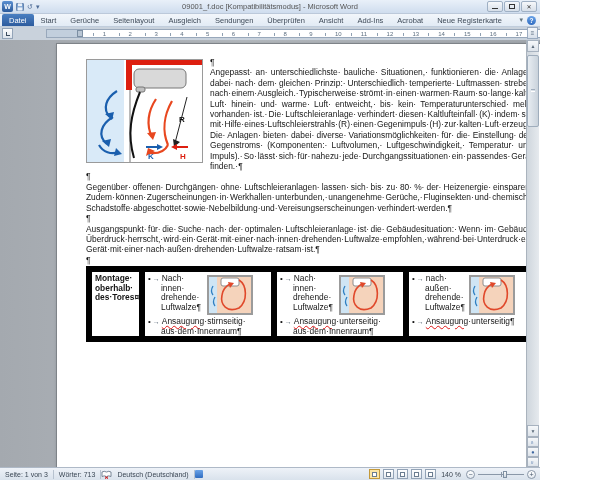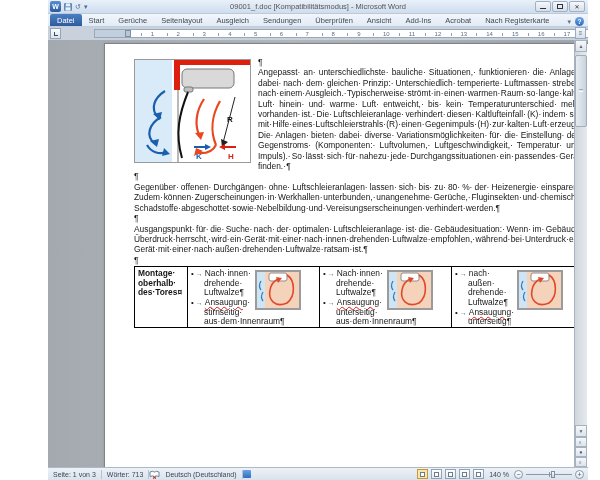--- a/index.html
+++ b/index.html
@@ -1,18 +1,18 @@
 <!DOCTYPE html>
 <html><head>
 <meta charset="utf-8">
 <style>
   * { margin:0; padding:0; box-sizing:border-box; }
   html,body { width:600px; height:480px; overflow:hidden; }
   body { font-family:"Liberation Sans","DejaVu Sans",sans-serif; }
-  .window { position:relative; width:540px; height:480px; background:#adb2b7; overflow:hidden;margin-left:48px; }
+  .window { position:relative; width:540px; height:480px; background:#adb2b7; overflow:hidden; }
 
   
   .titlebar { position:absolute; top:0; left:0; right:0; height:14px;
     background:linear-gradient(#e9f0f9,#cfddee); border-bottom:1px solid #bcc9da;
     display:flex; align-items:center; }
   .qat { display:flex; align-items:center; gap:3px; padding-left:2px; z-index:2; }
   .word-logo { width:11px; height:11px; background:linear-gradient(#5a8fd0,#2b5a9b);
     border-radius:2px; color:#fff; font-size:7px; font-weight:bold; text-align:center; line-height:11px; }
   .qat-btn { font-size:7px; color:#4d6b96; line-height:10px; }
   .floppy { width:8px; height:8px; }
@@ -20,21 +20,21 @@
   .winbtns { margin-left:auto; display:flex; gap:1px; padding-right:3px; z-index:2; }
   .winbtn { width:16px; height:11px; background:linear-gradient(#f6f8fb,#d7dfe9);
     border:1px solid #9fb0c4; border-radius:2px; font-size:6px; color:#333;
     display:flex; align-items:center; justify-content:center; line-height:1; }
   .glyph-min { width:6px; border-bottom:1px solid #333; height:4px; }
   .glyph-restore { width:6px; height:5px; border:1px solid #333; }
 
   
   .tabrow { position:absolute; top:14px; left:0; right:0; height:13px;
     background:linear-gradient(#f2f6fb,#e2ebf5); border-bottom:1px solid #c0cddc;
-    display:flex; align-items:flex-end; }
+    display:flex; align-items:center; }
   .rtab { font-size:7.5px; color:#3e4a58; padding:2px 7px 1px 7px; }
   .rtab.active { background:linear-gradient(#4a7fc1,#2d5c9e); color:#fff;
     border-radius:2px 2px 0 0; margin-left:2px; }
   .tabrow-right { margin-left:auto; display:flex; align-items:center; gap:4px; padding-right:4px; }
   .collapse-caret { font-size:7px; color:#62747f; }
   .help-btn { width:9px; height:9px; border-radius:50%; background:linear-gradient(#6aa3e8,#2f6cc0);
     color:#fff; font-size:6.5px; font-weight:bold; text-align:center; line-height:9px; }
 
   
   .rulerrow { position:absolute; top:27px; left:0; right:0; height:13px; background:#c9d2dc; }
@@ -66,21 +66,21 @@
   .pline { line-height:10.4px; text-align:left; }
   .cursorbar { display:inline-block; width:1px; height:8px; background:#000; vertical-align:-1px; }
   .imgblock { margin-top:3px; }
   .imgblock::after { content:""; display:block; clear:both; }
   .main-diagram { float:left; margin:2px 7px 2px 0; }
   .h2 { font-weight:bold; text-align:left; }
 
   
   .tblwrap { position:relative; margin-top:1px; width:100%; }
   table.doc-table { border-collapse:collapse; table-layout:fixed; width:447px; }
-  .doc-table td { border:1px solid #000000; vertical-align:top; padding:2px 18px 0 3px;
+  .doc-table td { border:6px solid #000000; vertical-align:top; padding:2px 18px 0 3px;
     font-size:8.4px; line-height:9.6px; overflow:hidden; text-align:left; }
   .cell-label { font-weight:bold; }
   .bullet { padding-left:13px; text-indent:-13px; text-align:left; }
   .bm { font-size:8px; }
   .ba { color:#5a6a78; font-size:7px; padding:0 2px 0 2px; }
   .mis { text-decoration-line:underline; text-decoration-style:wavy; text-decoration-color:#e01616;
     text-decoration-thickness:1px; text-underline-offset:1px; }
   .cellimg { float:right; margin:1px 0 2px 3px; }
   .rowend { position:absolute; right:-10px; top:0; font-size:8px; color:#222; }
 
@@ -153,21 +153,21 @@
     <span class="rtab active">Datei</span>
     <span class="rtab">Start</span>
     <span class="rtab">Gerüche</span>
     <span class="rtab">Seitenlayout</span>
     <span class="rtab">Ausgleich</span>
     <span class="rtab">Sendungen</span>
     <span class="rtab">Überprüfen</span>
     <span class="rtab">Ansicht</span>
     <span class="rtab">Add-Ins</span>
     <span class="rtab">Acrobat</span>
-    <span class="rtab">Nach Registerkarte</span>
+    <span class="rtab">Neue Registerkarte</span>
     <div class="tabrow-right">
       <span class="collapse-caret">▾</span>
       <span class="help-btn">?</span>
     </div>
   </div>
 
   <div class="rulerrow">
     <div class="tabsel">
         <div class="tabsel-L"></div>
       </div>

